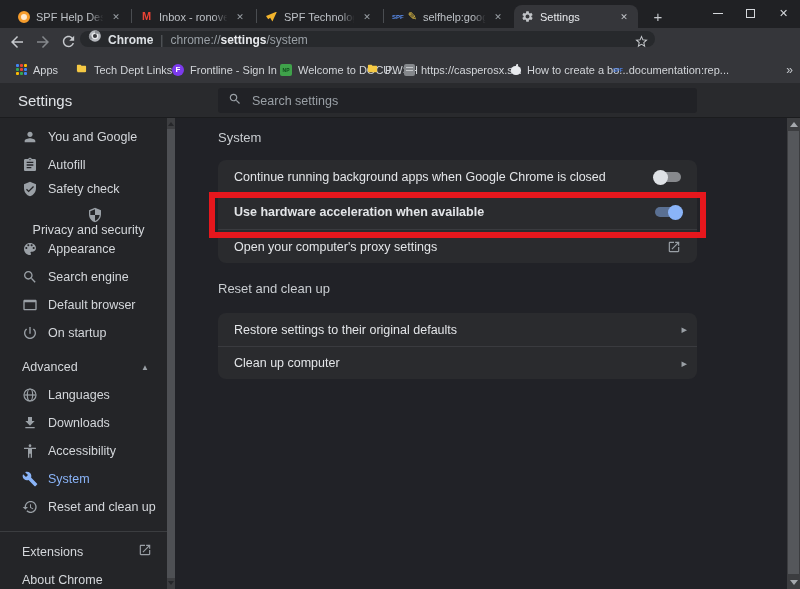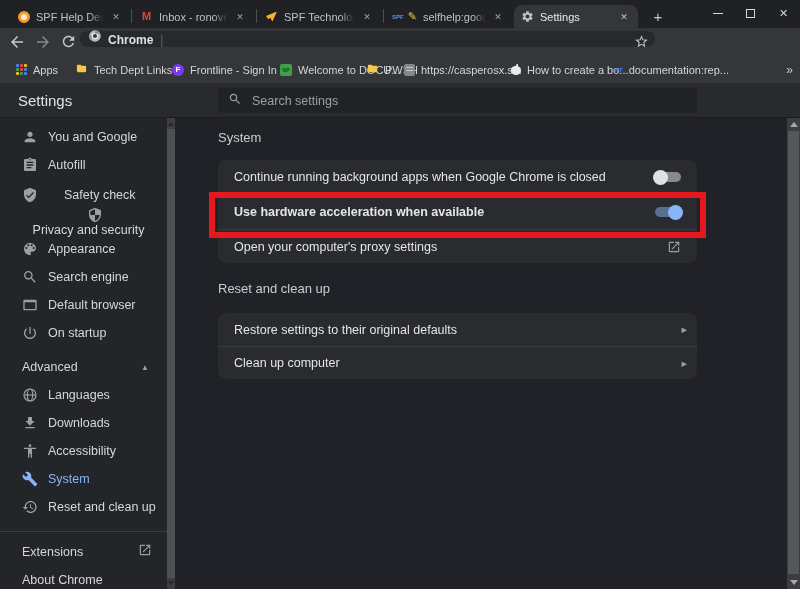--- a/index.html
+++ b/index.html
@@ -212,20 +212,21 @@
       <span>
         <svg width="14" height="14" viewBox="0 0 24 24">
             <circle cx="12" cy="12" r="10" fill="#b6b9be"></circle>
             <circle cx="12" cy="12" r="4.6" fill="#35363a" stroke="#e8eaed" stroke-width="2.2"></circle>
             <path d="M12 2 A10 10 0 0 1 21.2 8 L12 8 Z" fill="#8d9095"></path>
             <path d="M2.8 8 L8 16.5 L4 19 A10 10 0 0 1 2.8 8Z" fill="#8d9095"></path>
           </svg>
       </span>
       <span class="omni-site">Chrome</span>
       <span class="omni-sep">|</span>
+      <span class="omni-url"><span>chrome://</span><b>settings</b><span>/system</span></span>
       <span class="omni-star">
         <svg width="15" height="15" viewBox="0 0 24 24" fill="#c6c9cd">
             <path d="M22 9.24l-7.19-.62L12 2 9.19 8.63 2 9.24l5.46 4.73L5.82 21 12 17.27 18.18 21l-1.63-7.03L22 9.24zM12 15.4l-3.76 2.27 1-4.28-3.32-2.88 4.38-.38L12 6.1l1.71 4.04 4.38.38-3.32 2.88 1 4.28L12 15.4z"></path>
           </svg>
       </span>
     </div>
     <span class="ext-window"></span>
     <span class="ext-red"></span>
     <span style="position:absolute;left:711px;top:33px;">
       <svg width="16" height="16" viewBox="0 0 24 24" fill="#dfe2e6">
@@ -311,21 +312,21 @@
               <path d="M12 12c2.21 0 4-1.79 4-4s-1.79-4-4-4-4 1.79-4 4 1.79 4 4 4zm0 2c-2.67 0-8 1.34-8 4v2h16v-2c0-2.66-5.33-4-8-4z"></path>
             </svg></span>
         <span class="slabel">You and Google</span>
       </div>
       <div class="side-item" style="top:33px;">
         <span class="sicon"><svg viewBox="0 0 24 24" width="16" height="16" fill="#9aa0a6">
               <path d="M19 3h-4.18C14.4 1.84 13.3 1 12 1c-1.3 0-2.4.84-2.82 2H5c-1.1 0-2 .9-2 2v14c0 1.1.9 2 2 2h14c1.1 0 2-.9 2-2V5c0-1.1-.9-2-2-2zm-7 0c.55 0 1 .45 1 1s-.45 1-1 1-1-.45-1-1 .45-1 1-1zm2 14H7v-2h7v2zm3-4H7v-2h10v2zm0-4H7V7h10v2z"></path>
             </svg></span>
         <span class="slabel">Autofill</span>
       </div>
-      <div class="side-item" style="top:63px;gap:16px;">
+      <div class="side-item" style="top:57px;">
         <span class="sicon"><svg viewBox="0 0 24 24" width="16" height="16" fill="#9aa0a6">
               <path d="M12 1L3 5v6c0 5.55 3.84 10.74 9 12 5.16-1.26 9-6.45 9-12V5l-9-4zm-2 16l-4-4 1.41-1.41L10 14.17l6.59-6.59L18 9l-8 8z"></path>
             </svg></span>
         <span class="slabel">Safety check</span>
       </div>
       <div class="side-item" style="top:89px;flex-direction:column;">
         <span class="sicon"><svg viewBox="0 0 24 24" width="16" height="16" fill="#9aa0a6">
               <path d="M12 1L3 5v6c0 5.55 3.84 10.74 9 12 5.16-1.26 9-6.45 9-12V5l-9-4zm0 10.99h7c-.53 4.12-3.28 7.79-7 8.94V12H5V6.3l7-3.11v8.8z"></path>
             </svg></span>
         <span class="slabel">Privacy and security</span>

